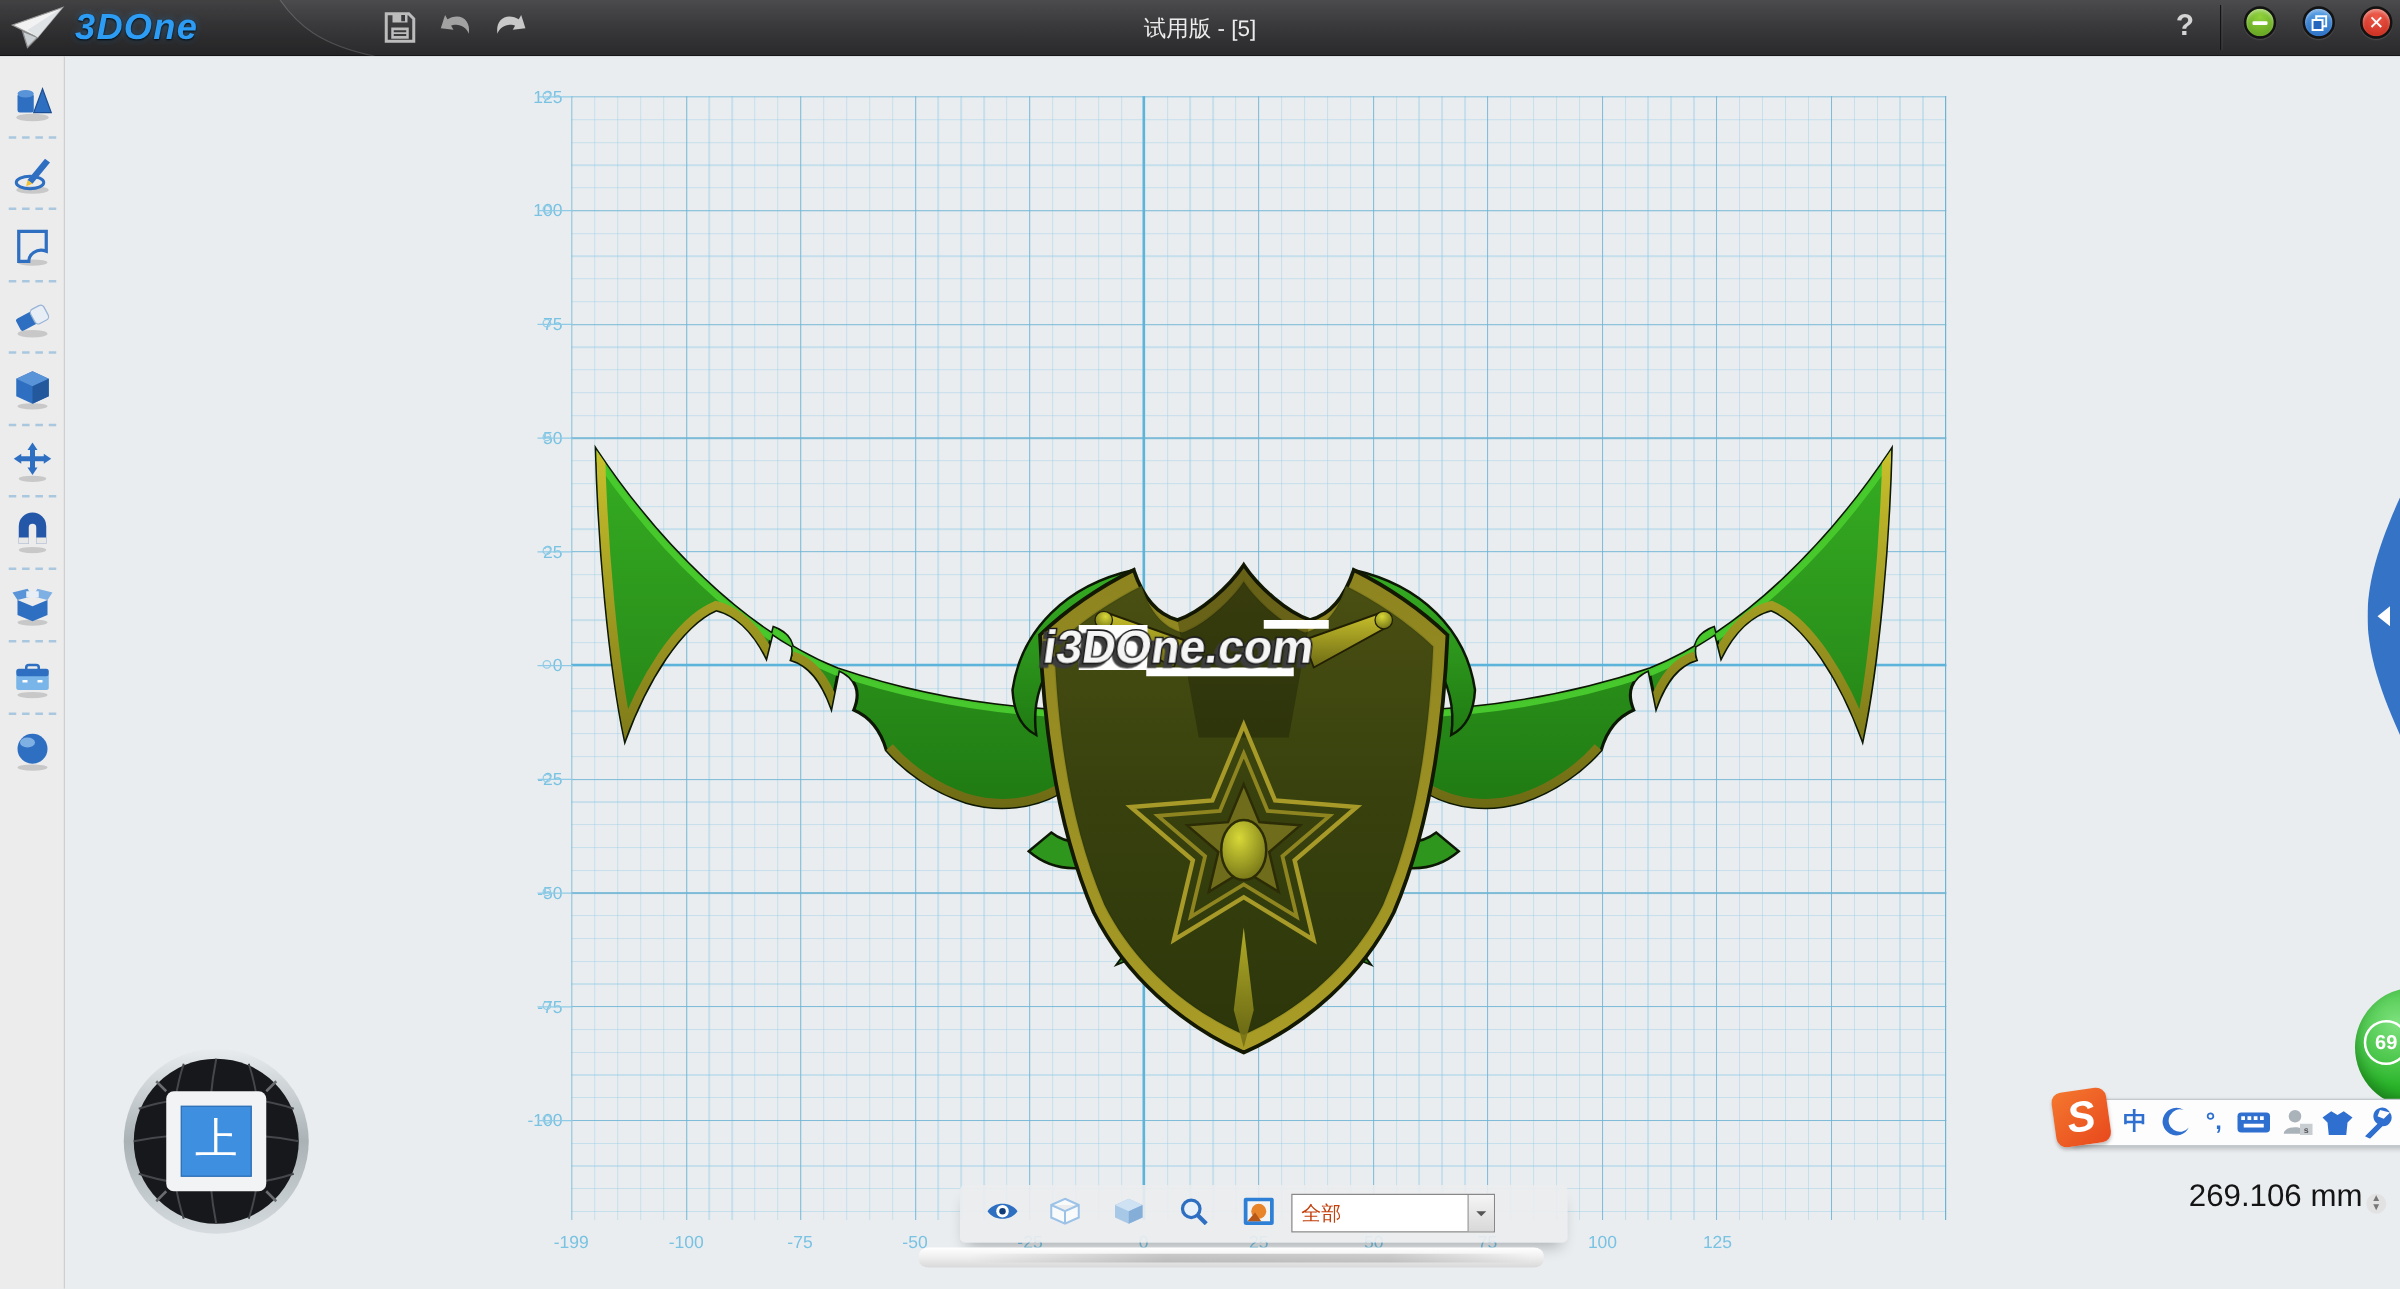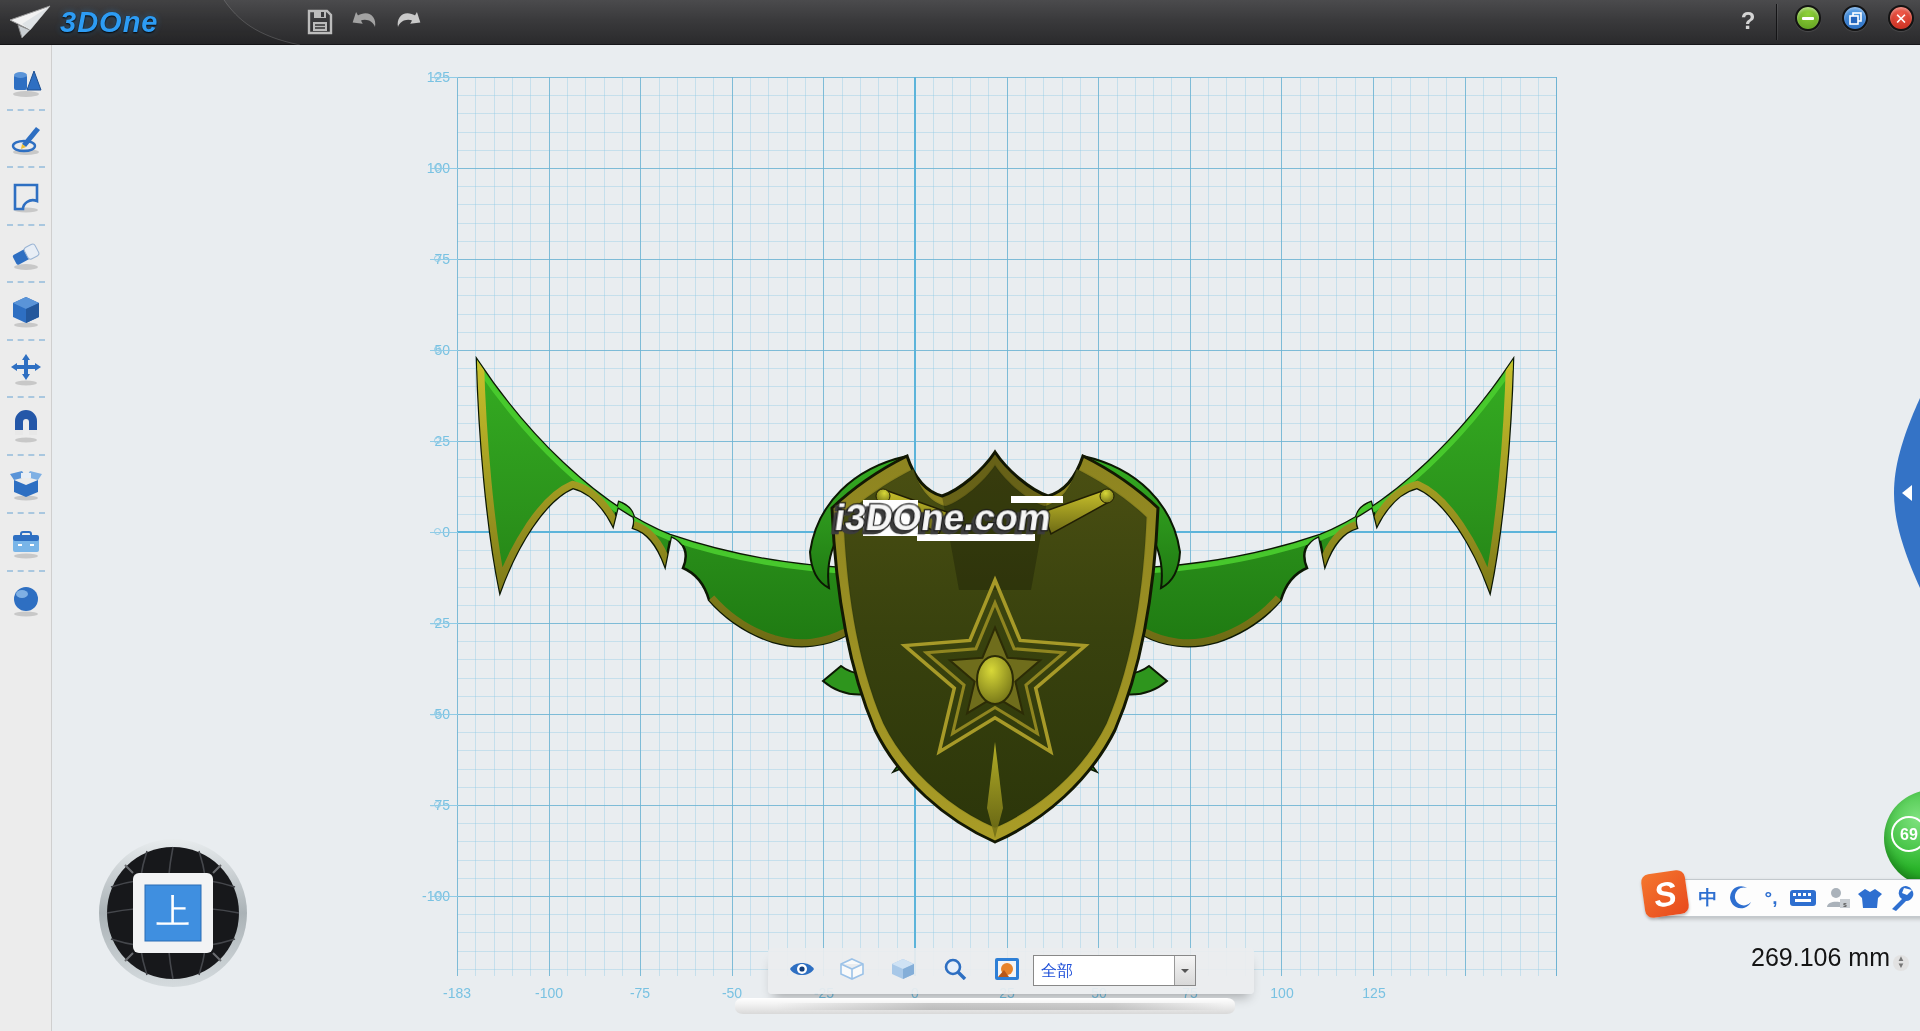--- a/index.html
+++ b/index.html
@@ -58,21 +58,21 @@
   
   #model { position:absolute; left:403px; top:295px; }
 
   
   #vp-panel { position:absolute; left:716px; top:903px; width:486px; height:46px;
     background:rgba(234,237,239,.92); border-radius:4px;
     box-shadow:0 8px 12px -5px rgba(0,0,0,.3); }
   .vp-icon { position:absolute; top:913px; width:26px; height:22px; }
   #vp-filter { position:absolute; left:981px; top:910px; width:163px; height:31px;
     background:#fff; border:1px solid #888; display:flex; }
-  #vp-filter .val { flex:1; font-size:16px; color:#1d4ed8; padding:5px 0 0 7px; }
+  #vp-filter .val { flex:1; font-size:16px; color:#c2410c; padding:5px 0 0 7px; }
   #vp-filter .arrow { width:21px; border-left:1px solid #999;
     background:linear-gradient(#f5f5f5,#d8d8d8); position:relative; }
   #vp-filter .arrow:after { content:""; position:absolute; left:6px; top:13px;
     border:4px solid transparent; border-top-color:#555; }
   #ground-bar { position:absolute; left:683px; top:953px; width:500px; height:16px;
     border-radius:8px/6px; background:linear-gradient(#ffffff 0%, #f2f2f2 40%, #d9d9d9 100%); }
   #ground-bar .shade { position:absolute; left:40px; top:5px; right:10px; height:7px;
     background:linear-gradient(90deg, rgba(0,0,0,0) 0%, rgba(0,0,0,.18) 35%, rgba(0,0,0,.16) 75%, rgba(0,0,0,0) 100%);
     border-radius:4px; }
 
@@ -141,20 +141,21 @@
     </svg>
     <svg class="tb-icon" style="left:350px" viewBox="0 0 30 30">
       <path d="M7,9 C18,2 27,9 25,20 C23,14 16,11 10,14" fill="#a2a2a2"></path>
       <path d="M4,6 L4,17 L14,15 Z" fill="#a2a2a2" transform="rotate(18 8 12)"></path>
     </svg>
     <svg class="tb-icon" style="left:393px" viewBox="0 0 30 30">
       <path d="M23,9 C12,2 3,9 5,20 C7,14 14,11 20,14" fill="#c9c9c9"></path>
       <path d="M26,6 L26,17 L16,15 Z" fill="#c9c9c9" transform="rotate(-18 22 12)"></path>
     </svg>
 
+    <div id="win-title">试用版 - [5]</div>
     <div id="help-btn">?</div>
     <div id="tb-divider"></div>
 
     <div id="btn-min" class="winbtn">
         <div class="bar"></div>
       </div>
     <div id="btn-max" class="winbtn">
       <svg width="13" height="13" viewBox="0 0 13 13">
         <rect x="4" y="1" width="8" height="8" fill="none" stroke="#fff" stroke-width="1.6"></rect>
         <rect x="1" y="4" width="8" height="8" fill="#2466bd" stroke="#fff" stroke-width="1.6"></rect>
@@ -282,21 +283,21 @@
     <div class="ytick" style="left:378px;top:669px">
         <div class="dot"></div>
       </div>
     <div class="ytick" style="left:378px;top:760px">
         <div class="dot"></div>
       </div>
     <div class="ytick" style="left:378px;top:851px">
         <div class="dot"></div>
       </div>
 
-    <div class="xlab" style="left:375px;top:940px">-183</div>
+    <div class="xlab" style="left:375px;top:940px">-199</div>
     <div class="xlab" style="left:467px;top:940px">-100</div>
     <div class="xlab" style="left:558px;top:940px">-75</div>
     <div class="xlab" style="left:650px;top:940px">-50</div>
     <div class="xlab" style="left:742px;top:940px">-25</div>
     <div class="xlab" style="left:833px;top:940px">0</div>
     <div class="xlab" style="left:925px;top:940px">25</div>
     <div class="xlab" style="left:1017px;top:940px">50</div>
     <div class="xlab" style="left:1108px;top:940px">75</div>
     <div class="xlab" style="left:1200px;top:940px">100</div>
     <div class="xlab" style="left:1292px;top:940px">125</div>

